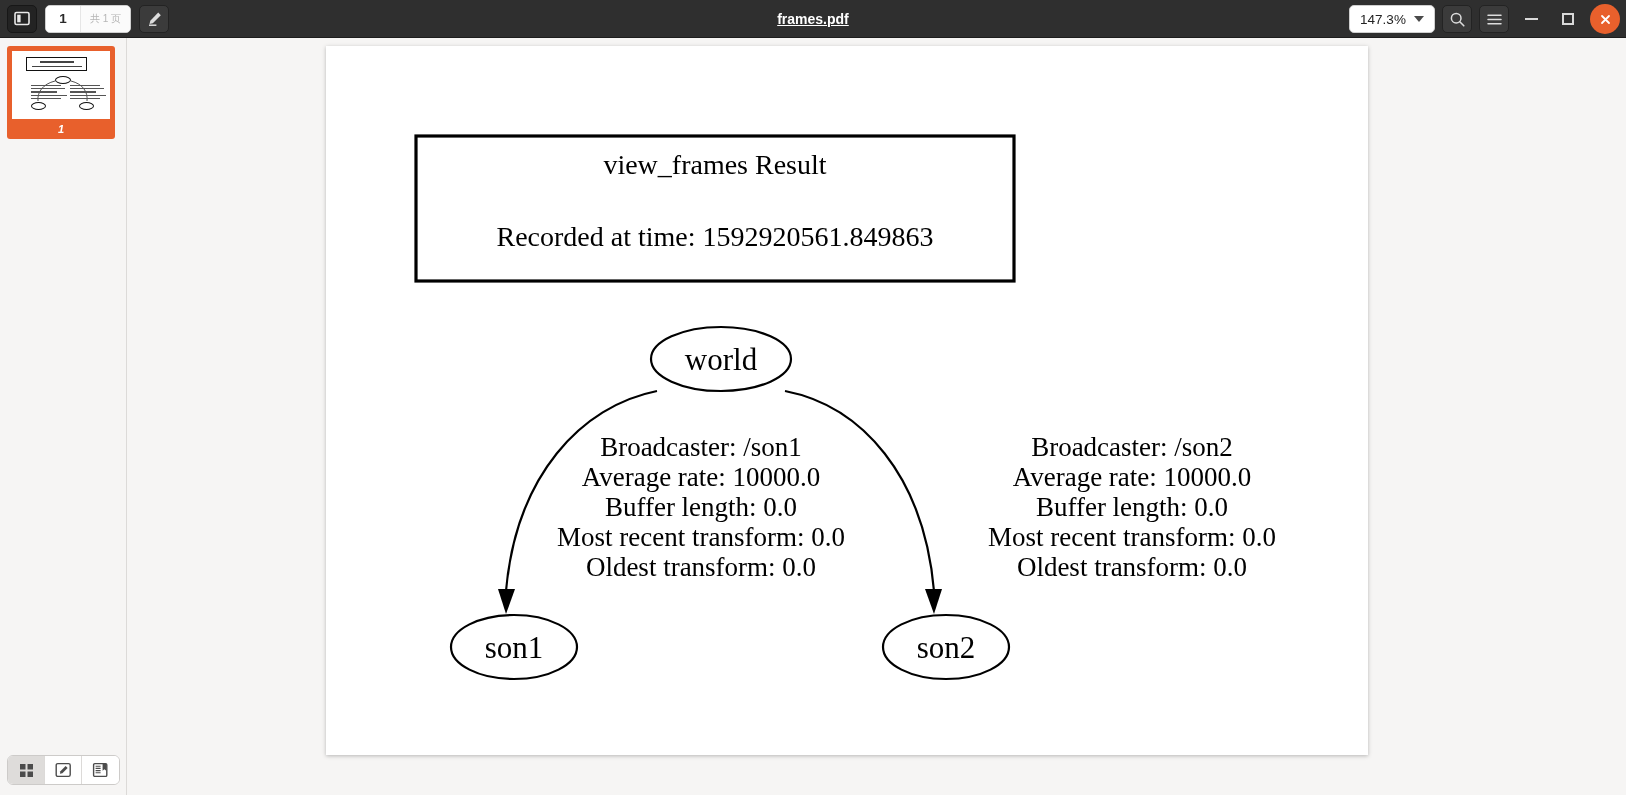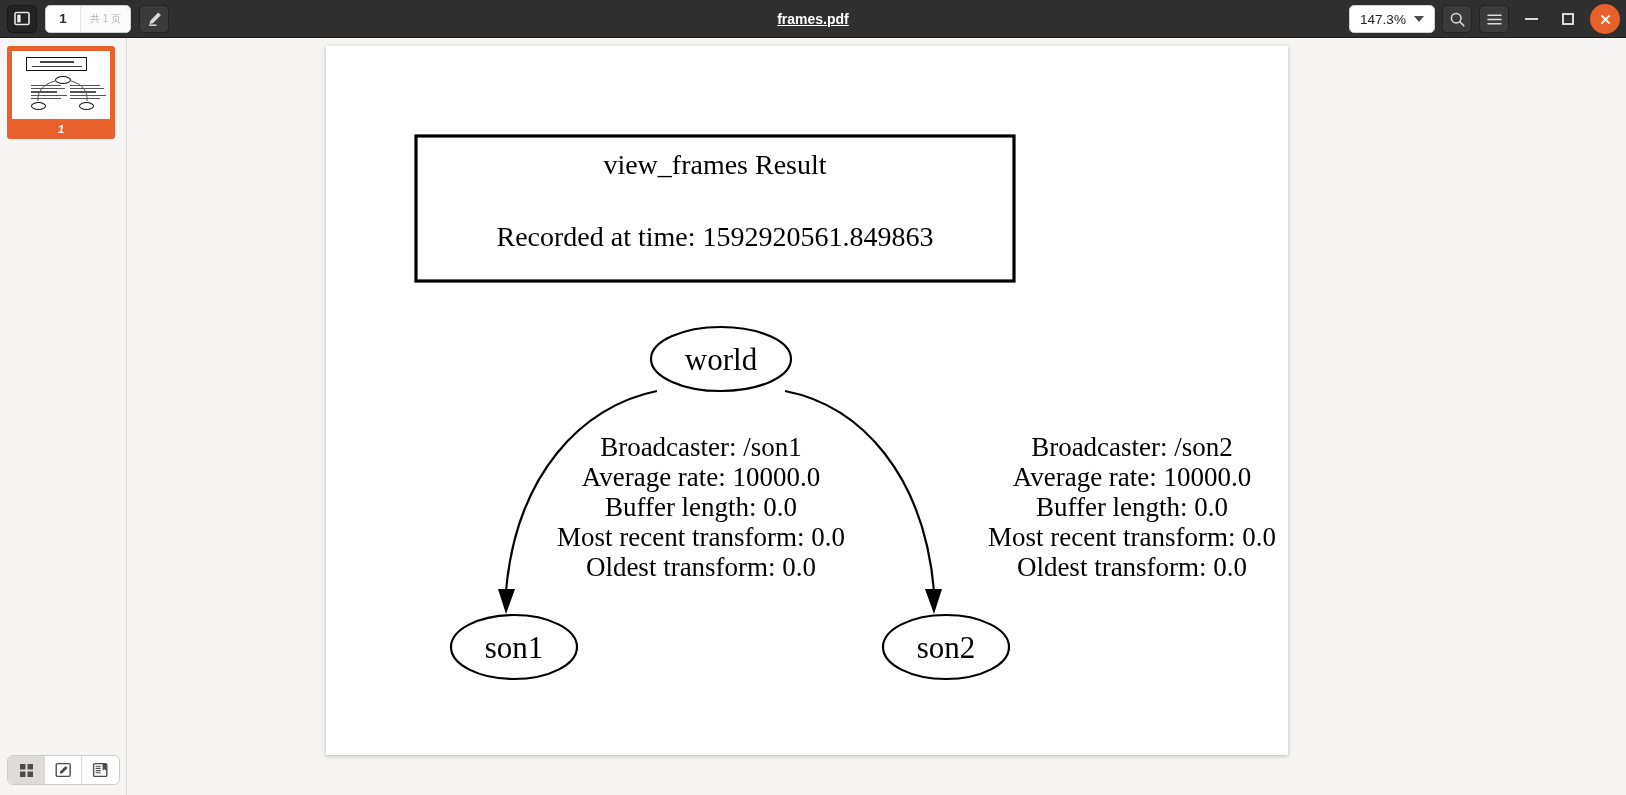--- a/index.html
+++ b/index.html
@@ -154,21 +154,21 @@
 
   
   .docview {
     position: absolute; left: 128px; top: 38px;
     width: 1498px; height: 757px;
     background: #f6f5f4;
     overflow: hidden;
   }
   .page {
     position: absolute; left: 198px; top: 8px;
-    width: 962px; height: 709px;
+    width: 1042px; height: 709px;
     background: #ffffff;
     box-shadow: 0 1px 4px rgba(0,0,0,0.26);
   }
 
   .pdf-svg { display: block; }
 
   .serif { font-family: "Liberation Serif", serif; }
 </style>
 </head>
 <body>

